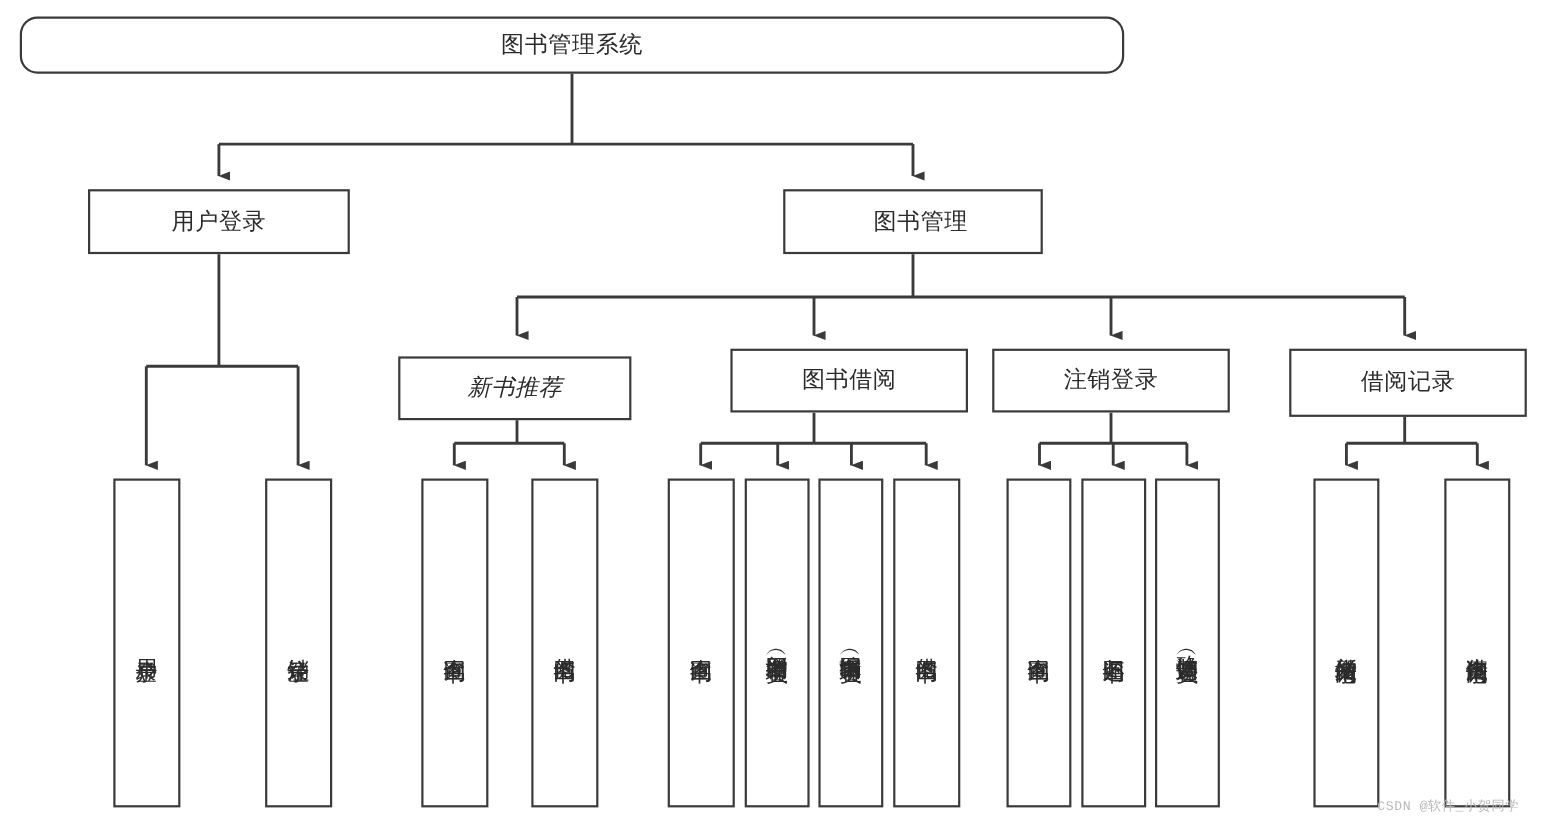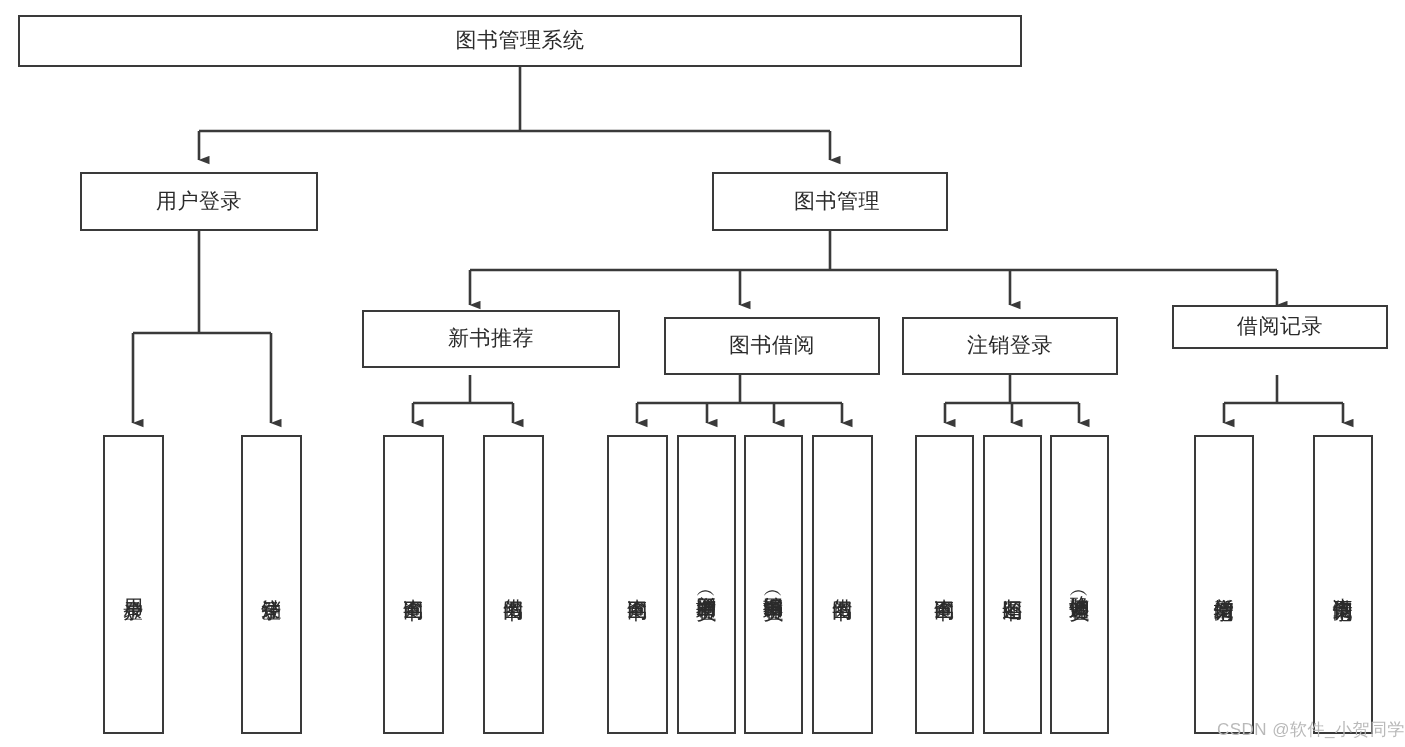--- a/index.html
+++ b/index.html
@@ -46,27 +46,27 @@
     font-size: 20px;
     line-height: 1.22;
     color: #2b2b2b;
     writing-mode: vertical-rl;
     text-orientation: upright;
     white-space: nowrap;
     letter-spacing: 1px;
   }
   .watermark {
     position: absolute;
-    right: 0;
+    right: 24px;
     bottom: 6px;
-    font-size: 17px;
+    font-size: 12px;
     color: #b9b9b9;
     white-space: nowrap;
     letter-spacing: 0.5px;
-    font-family: Liberation Sans, sans-serif;
+    font-family: Liberation Mono, monospace;
   }
 </style>
 </head>
 <body>
 
 <div id="canvas">
 
   <svg id="diagram-svg" viewBox="0 0 1405 747" xmlns="http://www.w3.org/2000/svg">
     <defs>
       <marker id="arrowhead" markerWidth="10" markerHeight="12" refX="4.2" refY="10.5" orient="auto" markerUnits="userSpaceOnUse">
@@ -111,41 +111,41 @@
       <path d="M 1012 403 L 1012 423" marker-end="url(#arrowhead)"></path>
       <path d="M 1079 403 L 1079 423" marker-end="url(#arrowhead)"></path>
 
       <path d="M 1277 375 L 1277 403"></path>
       <path d="M 1224 403 L 1343 403"></path>
       <path d="M 1224 403 L 1224 423" marker-end="url(#arrowhead)"></path>
       <path d="M 1343 403 L 1343 423" marker-end="url(#arrowhead)"></path>
     </g>
   </svg>
 
-  <div class="node-box" style="left:18px; top:15px; width:1004px; height:52px;">
+  <div class="node-box" style="left:18px; top:15px; width:1004px; height:52px;border-radius:16px;">
     <span class="node-label-h">图书管理系统</span>
   </div>
 
   <div class="node-box" style="left:80px; top:172px; width:238px; height:59px;">
     <span class="node-label-h">用户登录</span>
   </div>
   <div class="node-box" style="left:712px; top:172px; width:236px; height:59px;padding-left:14px;">
     <span class="node-label-h">图书管理</span>
   </div>
 
-  <div class="node-box" style="left:362px; top:310px; width:258px; height:58px;">
+  <div class="node-box" style="left:362px; top:324px; width:212px; height:58px;font-style:italic;">
     <span class="node-label-h">新书推荐</span>
   </div>
   <div class="node-box" style="left:632px; top:317px; width:216px; height:58px;margin-left:32px;">
     <span class="node-label-h">图书借阅</span>
   </div>
   <div class="node-box" style="left:902px; top:317px; width:216px; height:58px;">
     <span class="node-label-h">注销登录</span>
   </div>
-  <div class="node-box" style="left:1172px; top:305px; width:216px; height:44px;font-family:Liberation Serif, serif;">
+  <div class="node-box" style="left:1172px; top:317px; width:216px; height:62px;font-family:Liberation Serif, serif;">
     <span class="node-label-h">借阅记录</span>
   </div>
 
   <div class="node-box" style="left:103px; top:435px; width:61px; height:299px;">
     <span class="node-label-v">用户登录</span>
   </div>
   <div class="node-box" style="left:241px; top:435px; width:61px; height:299px;">
     <span class="node-label-v">注销登录</span>
   </div>
 

